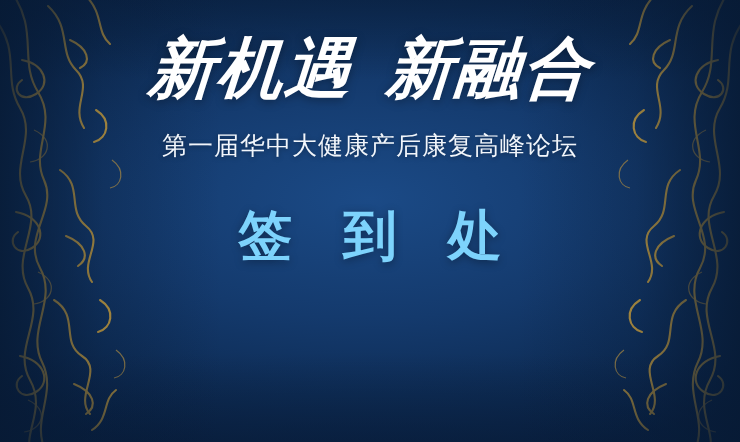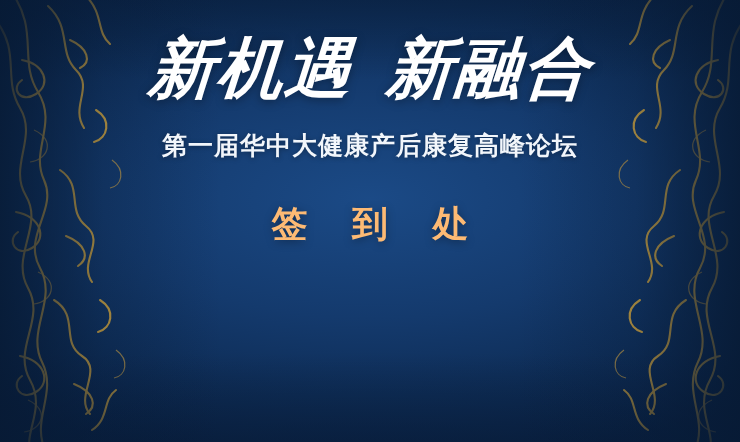--- a/index.html
+++ b/index.html
@@ -64,28 +64,28 @@
   .headline span {
     transform: skewX(-4deg);
     display: inline-block;
   }
   .subtitle {
     margin-top: 26px;
     color: #f2f6fb;
     font-family: "DejaVu Sans", sans-serif;
     font-size: 25px;
     letter-spacing: 1px;
-    font-weight: 700;
+    font-weight: 400;
     text-shadow: 0 1px 5px rgba(0,0,0,0.35);
   }
   .maintitle {
     margin-top: 38px;
-    color: #fdba74;
+    color: #7dd3fc;
     font-family: "DejaVu Sans", sans-serif;
-    font-size: 36px;
+    font-size: 54px;
     font-weight: bold;
     letter-spacing: 16px;
     text-indent: 16px;
     text-shadow: 0 2px 8px rgba(0,0,0,0.35);
   }
 </style>
 </head>
 <body>
 
 <div id="poster">

